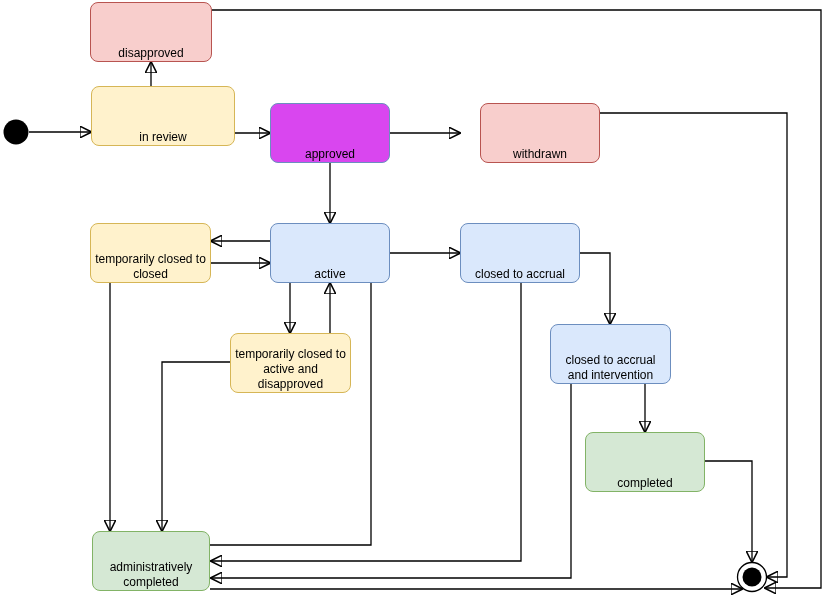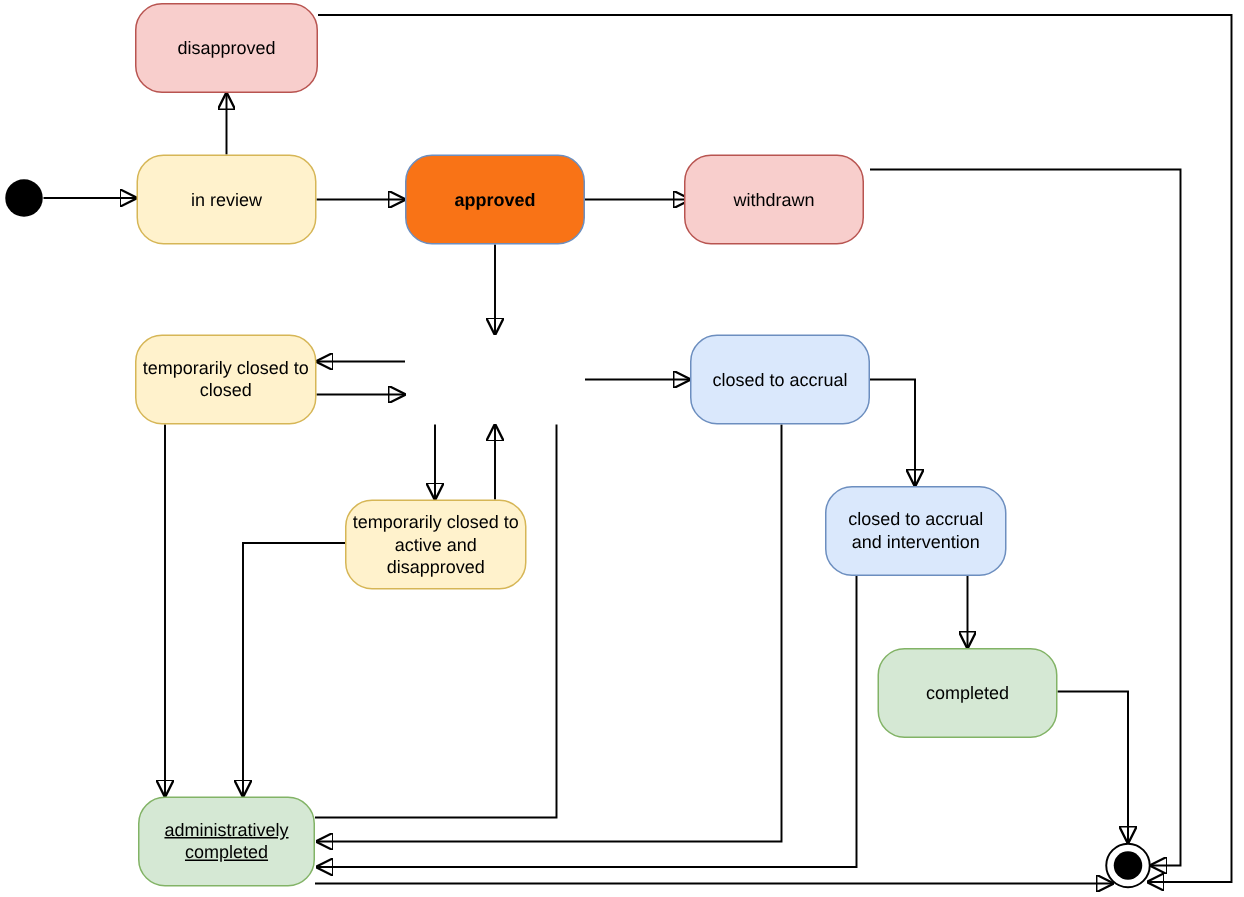--- a/index.html
+++ b/index.html
@@ -14,25 +14,25 @@
   #edges {
     position: absolute;
     left: 0; top: 0;
     width: 829px; height: 598px;
   }
   #edges path { fill: none; stroke: #000000; stroke-width: 1.3; }
   .state {
     position: absolute;
     box-sizing: border-box;
     border: 1.3px solid #666;
-    border-radius: 18px;
+    border-radius: 8px;
     display: flex;
     flex-direction: column;
     align-items: center;
-    justify-content: center;
+    justify-content: flex-end;
     font-size: 12px;
     line-height: 15px;
     color: #000000;
     text-align: center;
   }
   .state span { display: block; white-space: nowrap; }
 </style>
 </head>
 <body>
 
@@ -72,55 +72,58 @@
     <path marker-end="url(#arrow)" d="M571,384 L571,578 L211,578"></path>
     <path marker-end="url(#arrow)" d="M210,589 L742,589"></path>
     <path marker-end="url(#arrow)" d="M580,113 L787,113 L787,577 L767,577"></path>
     <path marker-end="url(#arrow)" d="M212,10 L821,10 L821,588 L765,588"></path>
   </svg>
 
   <div class="state" style="left: 90px; top: 2px; width: 122px; height: 60px; background: rgb(248, 206, 204); border-color: rgb(184, 84, 80);">
     <span>disapproved</span>
   </div>
 
-  <div class="state" style="left: 91px; top: 103px; width: 120px; height: 60px; background: rgb(255, 242, 204); border-color: rgb(214, 182, 86);">
+  <div class="state" style="left: 91px; top: 86px; width: 144px; height: 60px; background: rgb(255, 242, 204); border-color: rgb(214, 182, 86);">
     <span>in review</span>
   </div>
 
-  <div class="state" style="left: 270px; top: 103px; width: 120px; height: 60px; background: #f97316; border-color: rgb(108, 142, 191); font-weight: bold;">
+  <div class="state" style="left: 270px; top: 103px; width: 120px; height: 60px; background: #d946ef; border-color: rgb(108, 142, 191);">
     <span>approved</span>
   </div>
 
-  <div class="state" style="left: 456px; top: 103px; width: 120px; height: 60px; background: rgb(248, 206, 204); border-color: rgb(184, 84, 80);">
+  <div class="state" style="left: 480px; top: 103px; width: 120px; height: 60px; background: rgb(248, 206, 204); border-color: rgb(184, 84, 80);">
     <span>withdrawn</span>
   </div>
 
   <div class="state" style="left: 90px; top: 223px; width: 121px; height: 60px; background: rgb(255, 242, 204); border-color: rgb(214, 182, 86);">
     <span>temporarily closed to</span>
     <span>closed</span>
   </div>
 
+  <div class="state" style="left: 270px; top: 223px; width: 120px; height: 60px; background: rgb(218, 232, 252); border-color: rgb(108, 142, 191);">
+    <span>active</span>
+  </div>
 
   <div class="state" style="left: 460px; top: 223px; width: 120px; height: 60px; background: rgb(218, 232, 252); border-color: rgb(108, 142, 191);">
     <span>closed to accrual</span>
   </div>
 
   <div class="state" style="left: 230px; top: 333px; width: 121px; height: 60px; background: rgb(255, 242, 204); border-color: rgb(214, 182, 86);">
     <span>temporarily closed to</span>
     <span>active and</span>
     <span>disapproved</span>
   </div>
 
   <div class="state" style="left: 550px; top: 324px; width: 121px; height: 60px; background: rgb(218, 232, 252); border-color: rgb(108, 142, 191);">
     <span>closed to accrual</span>
     <span>and intervention</span>
   </div>
 
   <div class="state" style="left: 585px; top: 432px; width: 120px; height: 60px; background: rgb(213, 232, 212); border-color: rgb(130, 179, 102);">
     <span>completed</span>
   </div>
 
-  <div class="state" style="left: 92px; top: 531px; width: 118px; height: 60px; background: rgb(213, 232, 212); border-color: rgb(130, 179, 102); text-decoration: underline;">
+  <div class="state" style="left: 92px; top: 531px; width: 118px; height: 60px; background: rgb(213, 232, 212); border-color: rgb(130, 179, 102);">
     <span>administratively</span>
     <span>completed</span>
   </div>
 
 </div>
 
 </body></html>

